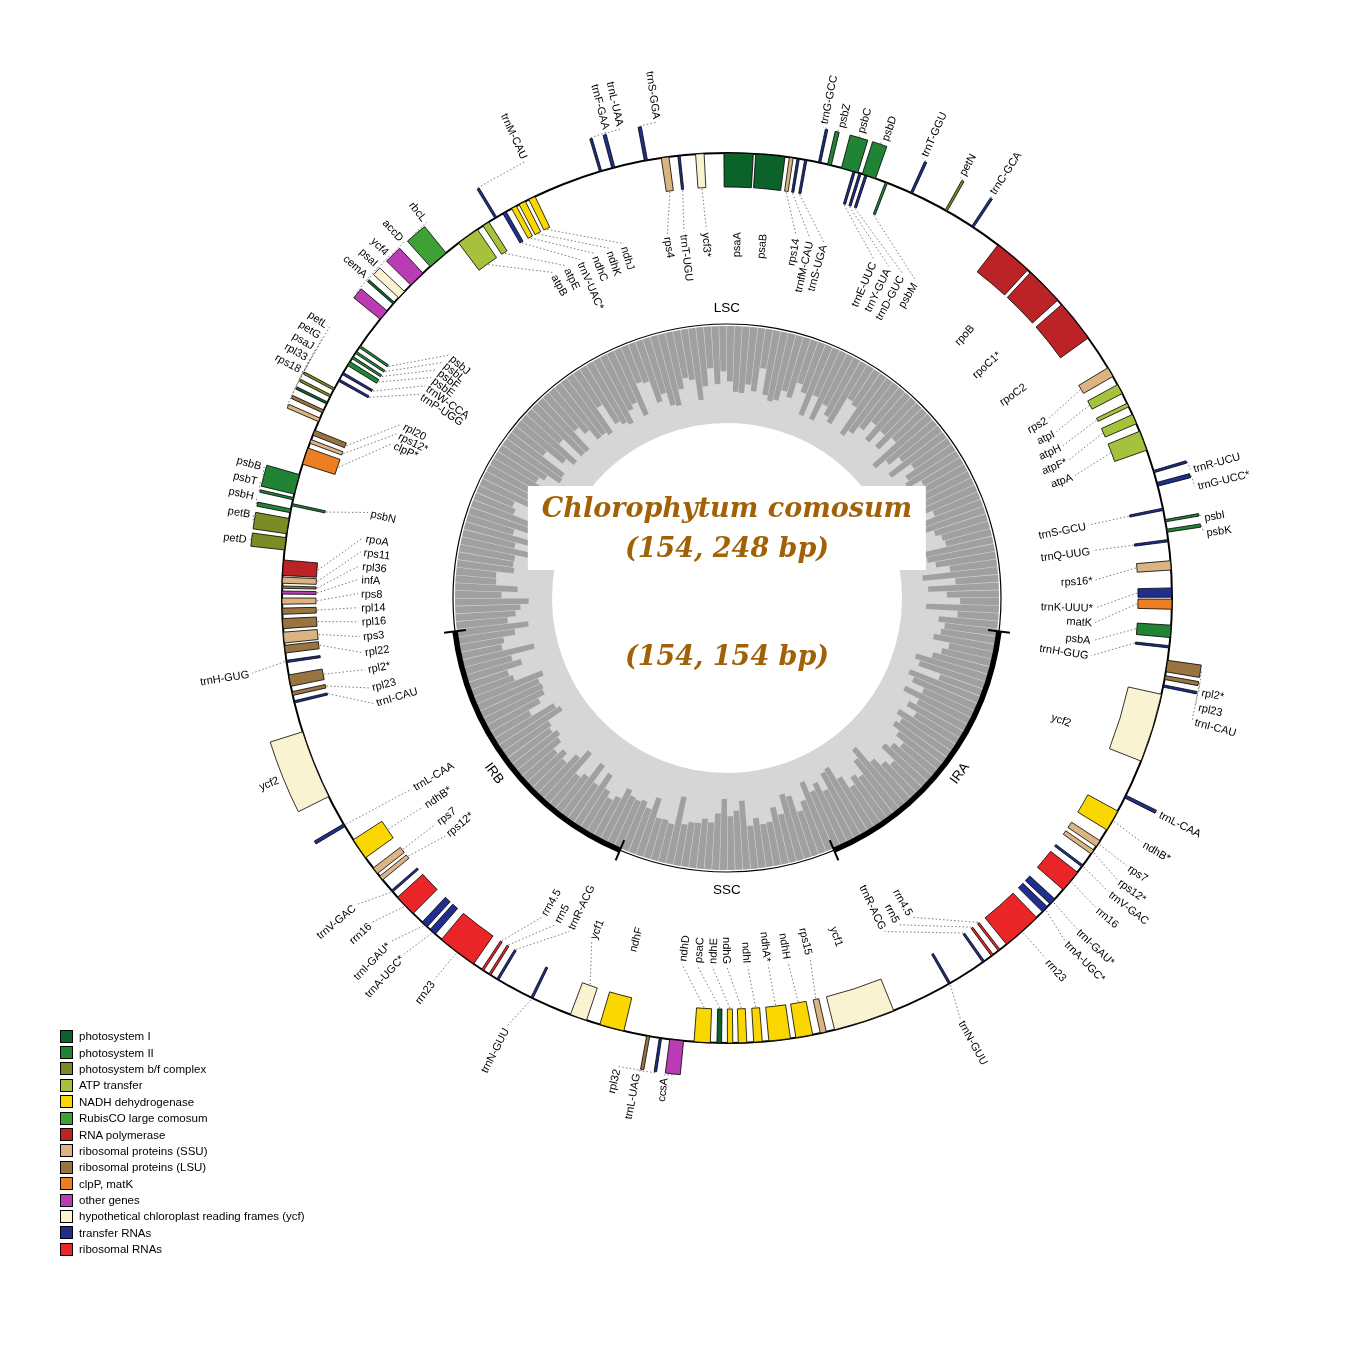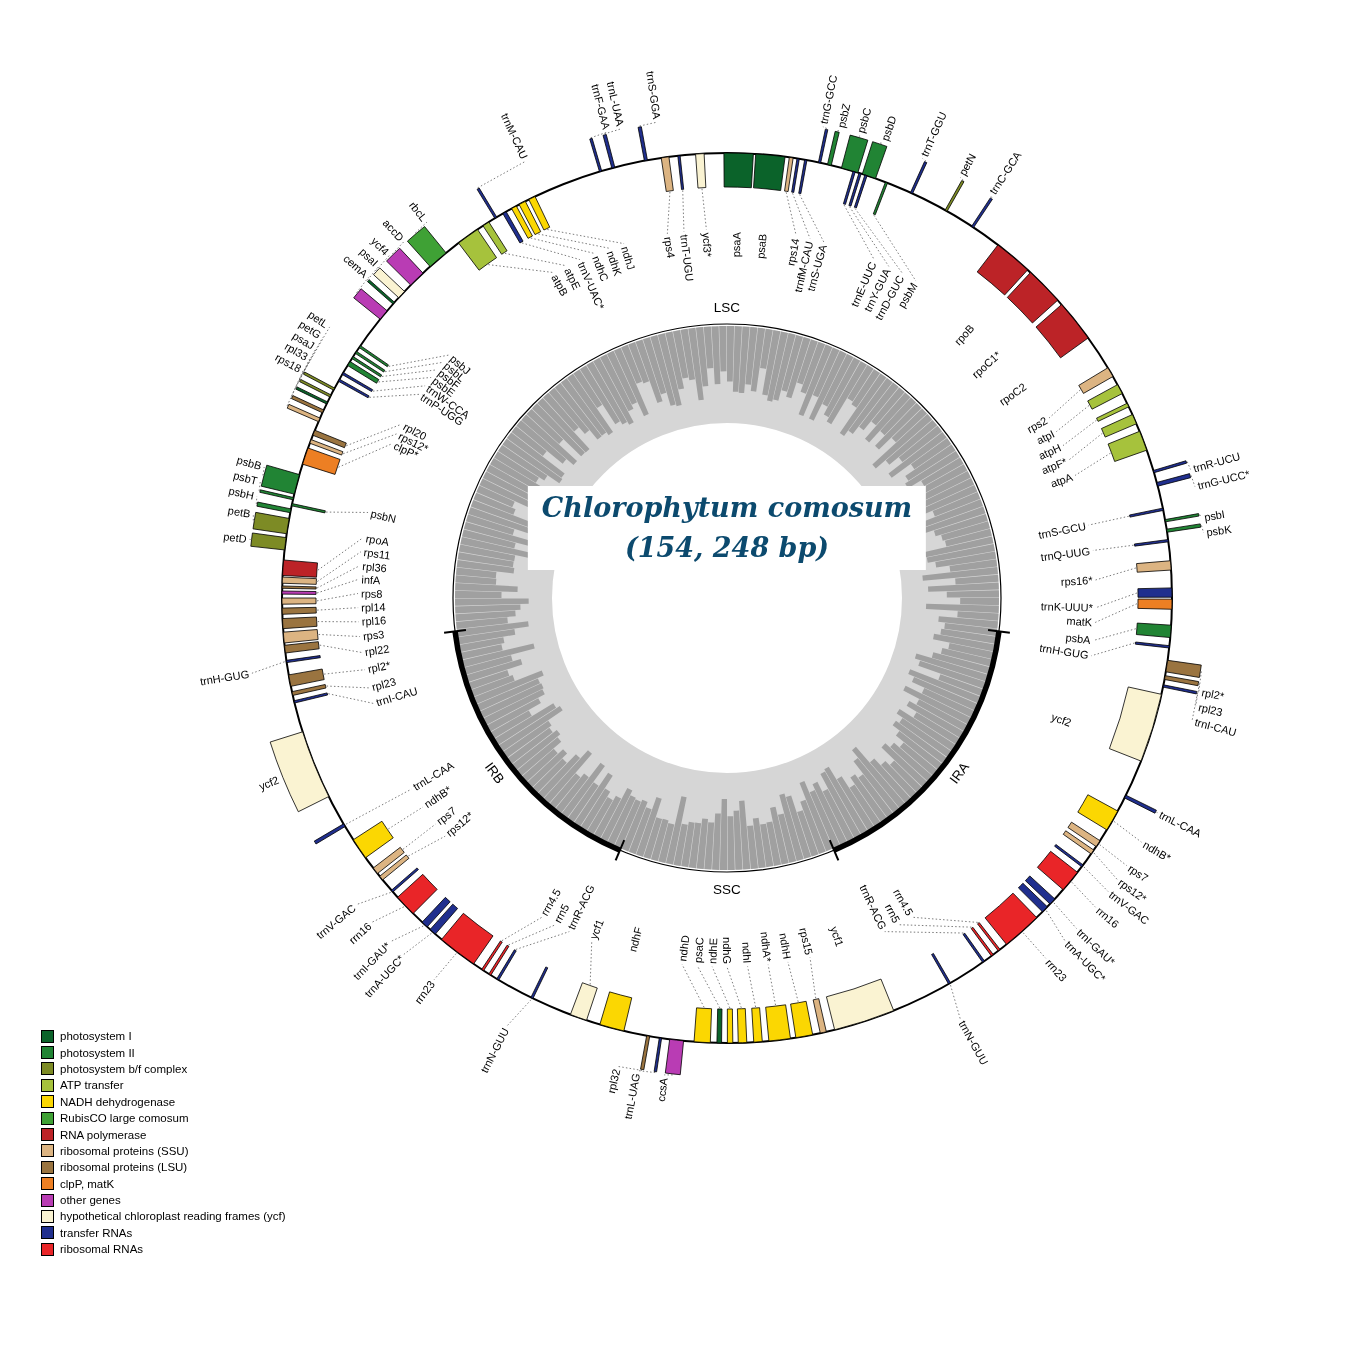--- a/index.html
+++ b/index.html
@@ -1,22 +1,22 @@
 <!DOCTYPE html>
 <html><head>
 <meta charset="utf-8">
 <style>
   html,body{margin:0;padding:0;background:#fff;}
   .canvas{position:relative;width:1351px;height:1351px;background:#fff;overflow:hidden;
           font-family:"Liberation Sans",sans-serif;}
   #map{position:absolute;left:0;top:0;}
   .title-block{position:absolute;left:727px;transform:translateX(-50%);text-align:center;
     background:#fff;padding:2px 14px;font-family:"DejaVu Serif",serif;font-style:italic;
-    font-weight:bold;font-size:27px;line-height:40px;color:#0c4a6e;white-space:nowrap;}
-  .legend{position:absolute;left:41px;top:1028px;list-style:none;margin:0;padding:0;}
+    font-weight:bold;font-size:27px;line-height:40px;color:#a16207;white-space:nowrap;}
+  .legend{position:absolute;left:60px;top:1028px;list-style:none;margin:0;padding:0;}
   .legend li{display:flex;align-items:center;height:16.4px;}
   .legend .sw{width:11px;height:11px;border:1px solid #000;margin-right:6px;flex:0 0 auto;}
   .legend .lb{font-size:11.5px;color:#000;white-space:nowrap;}
   svg text{font-family:"Liberation Sans",sans-serif;}
 </style>
 </head>
 <body>
 
 <div class="canvas">
 
@@ -649,20 +649,21 @@
         <text x="706.569329172502" y="232.57068030939496" font-size="11" fill="#000" text-anchor="start" dominant-baseline="central" transform="rotate(446.8 706.569329172502 232.57068030939496)">ycf3*</text>
       </g>
     </svg>
 
   <div class="title-block" style="top:486px">
     <div>Chlorophytum comosum</div>
     <div>(154, 248 bp)</div>
   </div>
 
   <div class="title-block" style="top:634px">
+    <div>(154, 154 bp)</div>
   </div>
 
   <ul class="legend" id="legend">
       <li>
         <span class="sw" style="background: rgb(11, 99, 42);"></span>
         <span class="lb">photosystem I</span>
       </li>
       <li>
         <span class="sw" style="background: rgb(33, 132, 52);"></span>
         <span class="lb">photosystem II</span>

